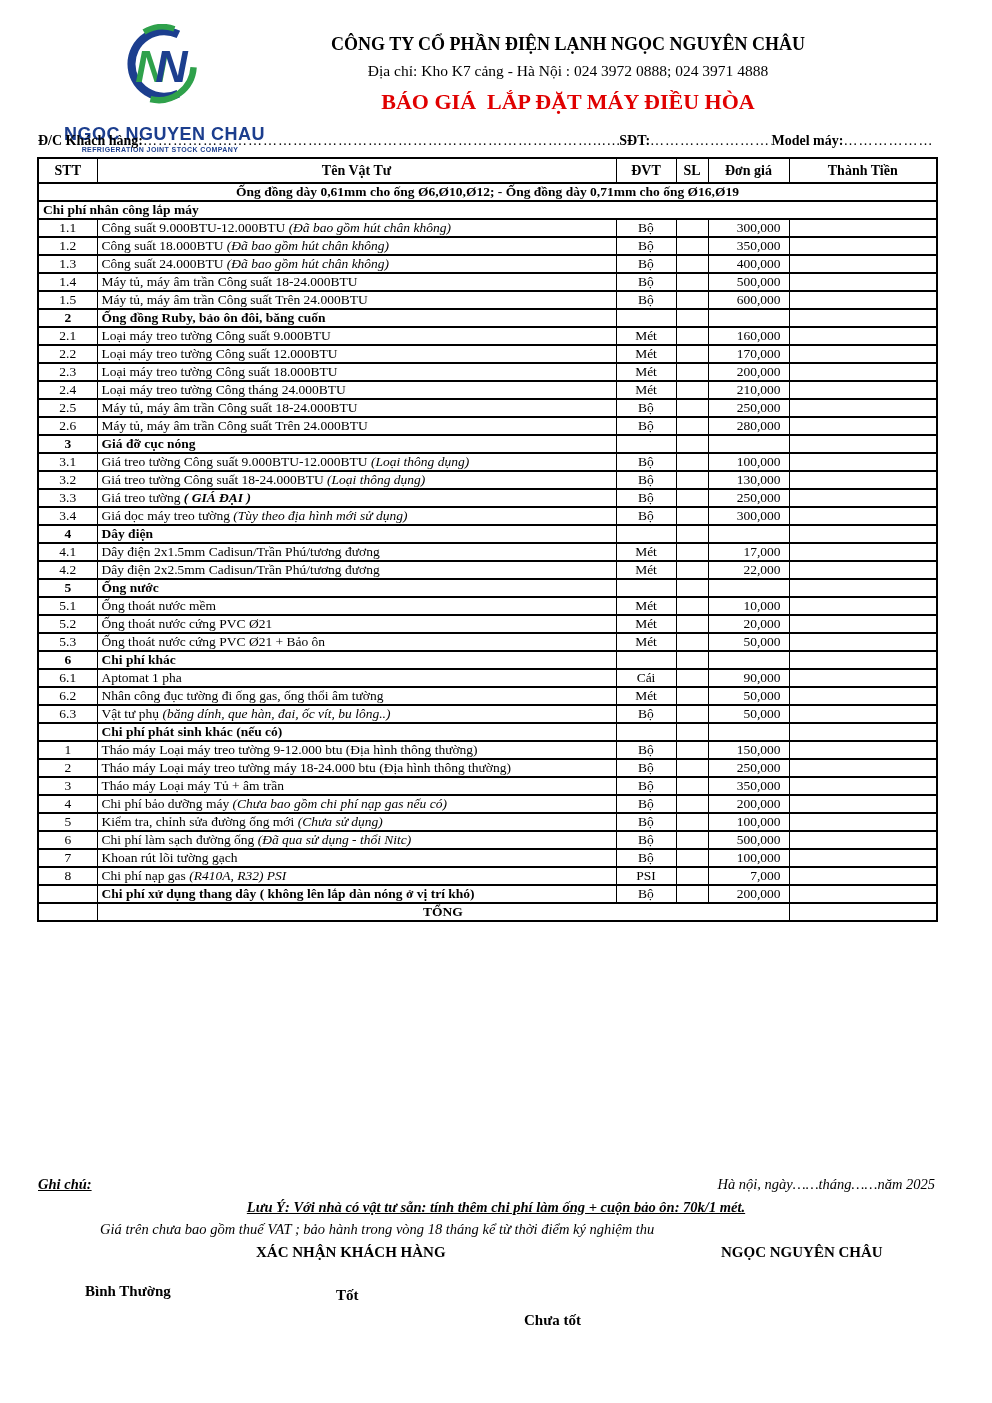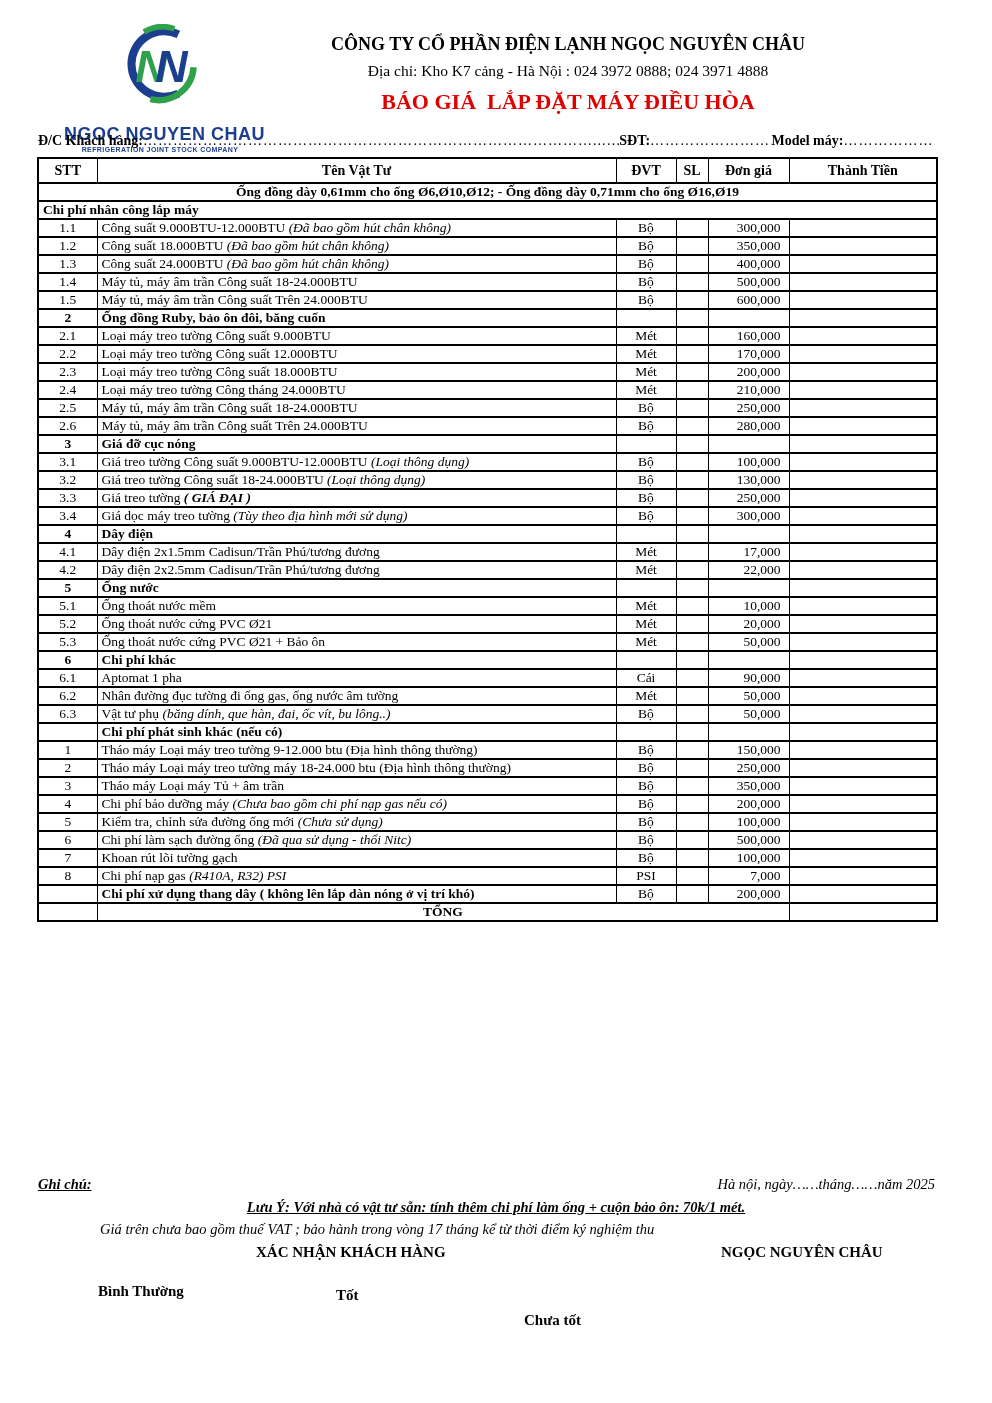--- a/index.html
+++ b/index.html
@@ -46,21 +46,21 @@
   .foot-row1 { position:absolute; left:38px; top:1176px; width:897px; display:flex;
                justify-content:space-between; font-size:14.5px; align-items:baseline; }
   .ghi-chu   { font-weight:bold; font-style:italic; text-decoration:underline; }
   .date-line { font-style:italic; }
   .note-line { position:absolute; left:0; top:1199px; width:992px; text-align:center;
                font-size:14.5px; font-weight:bold; font-style:italic; }
   .note-line span { text-decoration:underline; }
   .vat-line  { position:absolute; left:100px; top:1221px; font-size:14.5px; font-style:italic; }
   .confirm-customer { position:absolute; left:256px; top:1244px; font-size:15px; font-weight:bold; }
   .confirm-company  { position:absolute; left:721px; top:1244px; font-size:15px; font-weight:bold; }
-  .rating-normal { position:absolute; left:85px;  top:1283px; font-size:15px; font-weight:bold;margin-left:13px; }
+  .rating-normal { position:absolute; left:85px;  top:1283px; font-size:15px; font-weight:bold; }
   .rating-good   { position:absolute; left:336px; top:1287px; font-size:15px; font-weight:bold; }
   .rating-bad    { position:absolute; left:524px; top:1285px; font-size:15px; font-weight:bold;margin-top:27px; }
 </style>
 </head>
 <body>
 
 <div class="logo">
   <svg width="80" height="80" viewBox="0 0 100 100" aria-hidden="true">
     <path d="M73 13 A41 41 0 1 0 73 87" fill="none" stroke="#1c3e8e" stroke-width="10"></path>
     <path d="M38 94 A44 44 0 0 0 92 54" fill="none" stroke="#2fa14b" stroke-width="8"></path>
@@ -316,21 +316,21 @@
       <tr>
         <td class="stt">6.1</td>
         <td class="name">Aptomat 1 pha</td>
         <td class="dvt">Cái</td>
         <td></td>
         <td class="price-cell">90,000</td>
         <td></td>
       </tr>
       <tr>
         <td class="stt">6.2</td>
-        <td class="name">Nhân đường đục tường đi ống gas, ống nước âm tường</td>
+        <td class="name">Nhân công đục tường đi ống gas, ống thổi âm tường</td>
         <td class="dvt">Mét</td>
         <td></td>
         <td class="price-cell">50,000</td>
         <td></td>
       </tr>
       <tr>
         <td class="stt">6.3</td>
         <td class="name">Vật tư phụ <i>(băng dính, que hàn, đai, ốc vít, bu lông..)</i></td>
         <td class="dvt">Bộ</td>
         <td></td>
@@ -423,18 +423,18 @@
         <td></td>
       </tr>
     </tbody>
 </table>
 
 <div class="foot-row1">
   <span class="ghi-chu">Ghi chú:</span>
   <span class="date-line">Hà nội, ngày……tháng……năm 2025</span>
 </div>
 <div class="note-line"><span>Lưu Ý: Với nhà có vật tư sẵn:  tính thêm chi phí làm ống + cuộn bảo ôn: 70k/1 mét.</span></div>
-<div class="vat-line">Giá trên chưa bao gồm thuế VAT ; bảo hành trong vòng 17 tháng kể từ thời điểm ký nghiệm thu</div>
+<div class="vat-line">Giá trên chưa bao gồm thuế VAT ; bảo hành trong vòng 18 tháng kể từ thời điểm ký nghiệm thu</div>
 <div class="confirm-customer">XÁC NHẬN KHÁCH HÀNG</div>
 <div class="confirm-company">NGỌC NGUYÊN CHÂU</div>
 <div class="rating-normal">Bình Thường</div>
 <div class="rating-good">Tốt</div>
 <div class="rating-bad">Chưa tốt</div>
 
 </body></html>

